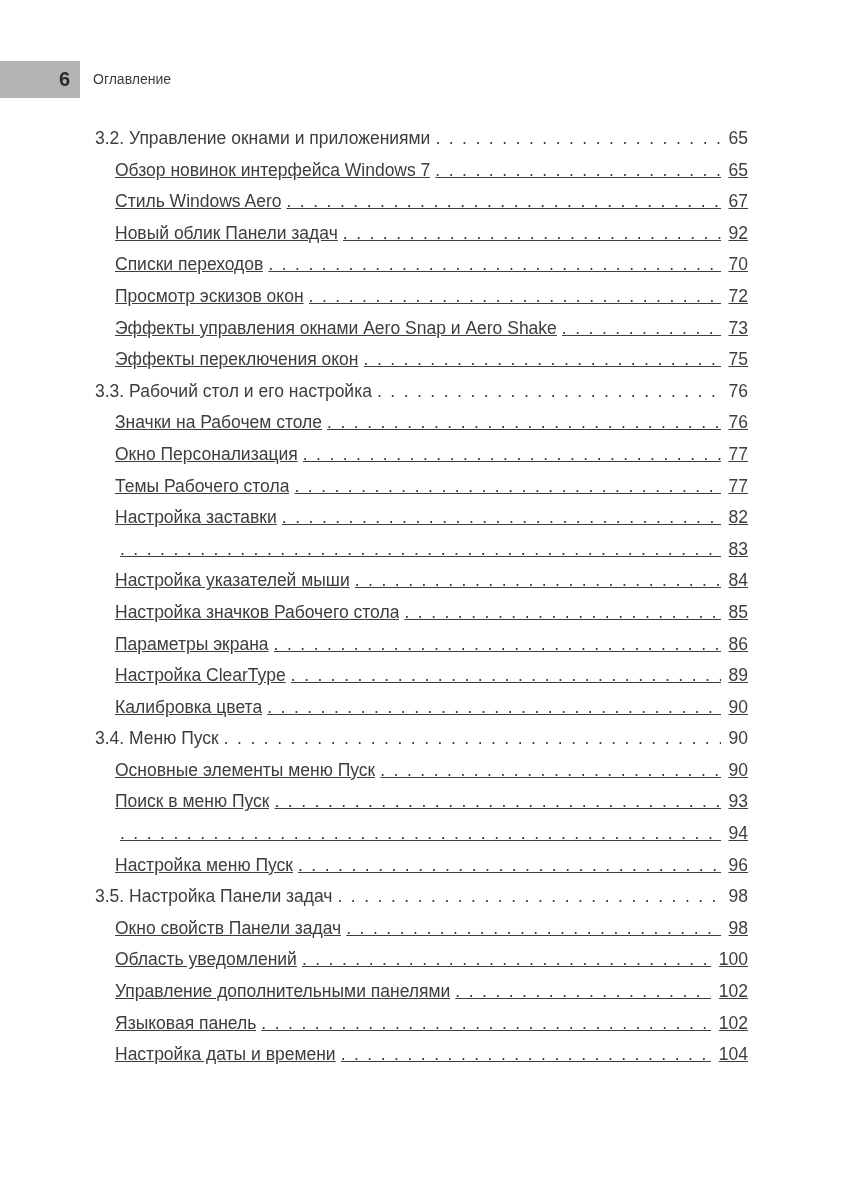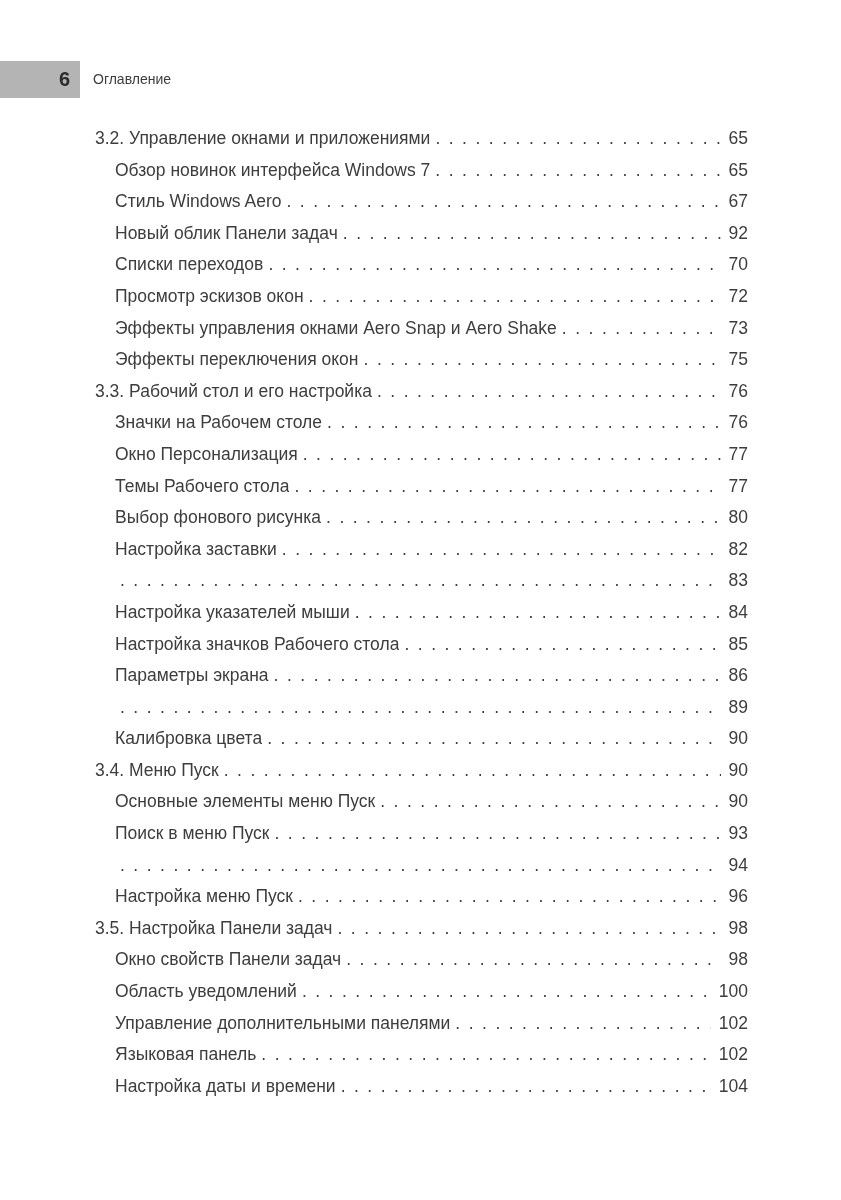--- a/index.html
+++ b/index.html
@@ -56,21 +56,21 @@
   }
   .toc-row {
     display: flex;
     align-items: center;
     height: 31.6px;
     line-height: 31.6px;
     font-size: 17.5px;
     color: #3d3d3d;
     white-space: nowrap;
   }
-  .toc-row.level-2 { padding-left: 20px; }
+  .toc-row.level-2 { padding-left: 20px; text-decoration: underline; }
   .toc-label {
     flex: 0 1 auto;
     overflow: hidden;
   }
   .toc-dots {
     flex: 1 1 0;
     overflow: hidden;
     margin-left: 5px;
     margin-right: 8px;
     min-width: 14px;
@@ -151,25 +151,20 @@
     <span class="toc-label">Окно Персонализация</span>
     <span class="toc-dots"></span>
     <span class="toc-page">77</span>
   </div>
       <div class="toc-row level-2">
     <span class="toc-label">Темы Рабочего стола</span>
     <span class="toc-dots"></span>
     <span class="toc-page">77</span>
   </div>
       <div class="toc-row level-2">
-    <span class="toc-label">Выбор фонового рисунка</span>
-    <span class="toc-dots"></span>
-    <span class="toc-page">80</span>
-  </div>
-      <div class="toc-row level-2">
     <span class="toc-label">Настройка заставки</span>
     <span class="toc-dots"></span>
     <span class="toc-page">82</span>
   </div>
       <div class="toc-row level-2">
     <span class="toc-dots"></span>
     <span class="toc-page">83</span>
   </div>
       <div class="toc-row level-2">
     <span class="toc-label">Настройка указателей мыши</span>
@@ -180,20 +175,21 @@
     <span class="toc-label">Настройка значков Рабочего стола</span>
     <span class="toc-dots"></span>
     <span class="toc-page">85</span>
   </div>
       <div class="toc-row level-2">
     <span class="toc-label">Параметры экрана</span>
     <span class="toc-dots"></span>
     <span class="toc-page">86</span>
   </div>
       <div class="toc-row level-2">
+    <span class="toc-label">Настройка ClearType</span>
     <span class="toc-dots"></span>
     <span class="toc-page">89</span>
   </div>
       <div class="toc-row level-2">
     <span class="toc-label">Калибровка цвета</span>
     <span class="toc-dots"></span>
     <span class="toc-page">90</span>
   </div>
       <div class="toc-row level-1">
     <span class="toc-label">3.4. Меню Пуск</span>

